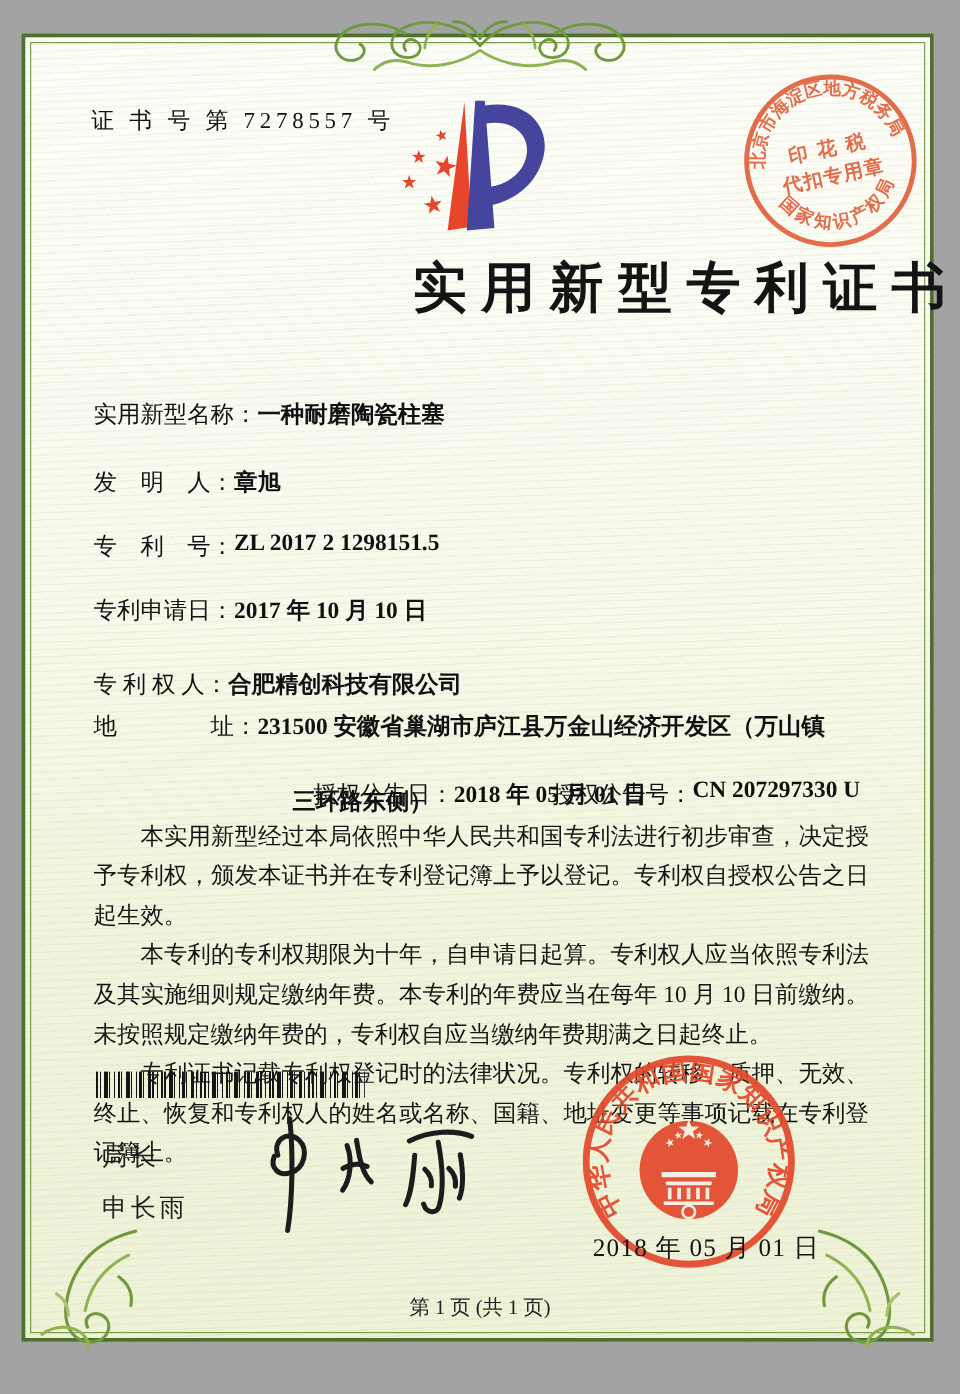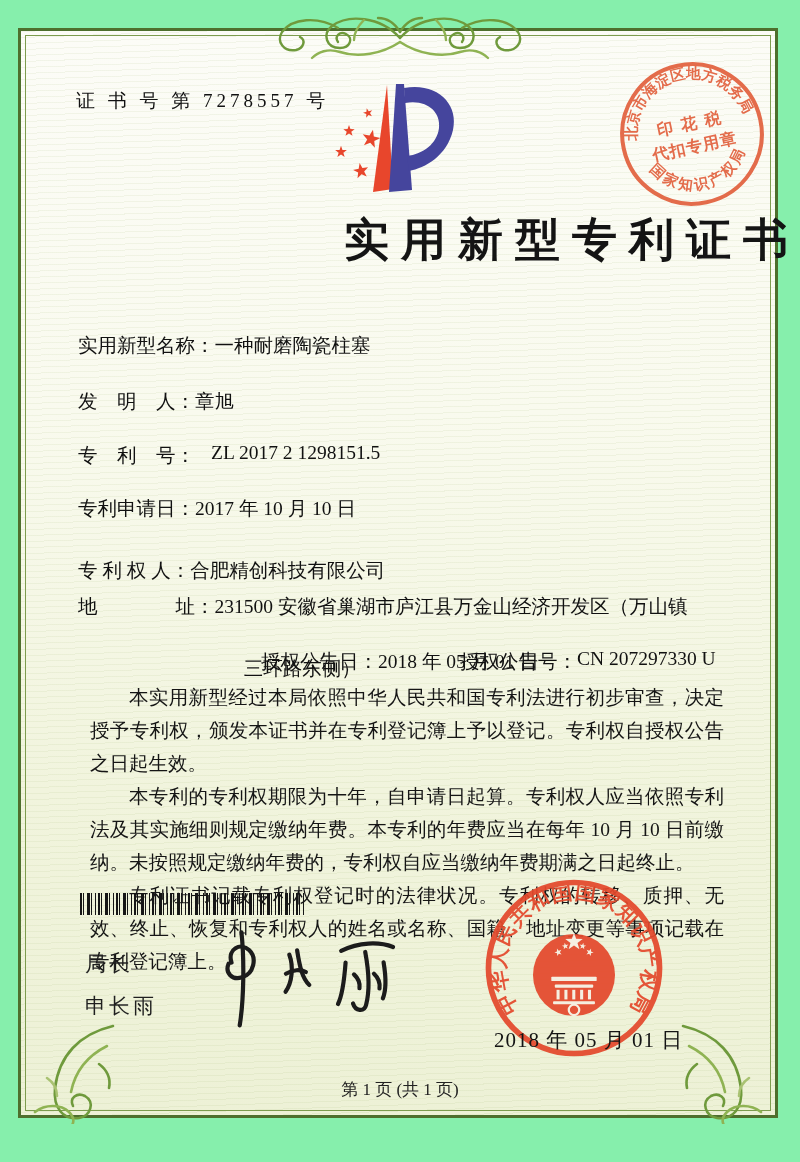--- a/index.html
+++ b/index.html
@@ -1,19 +1,19 @@
 <!DOCTYPE html>
 <html><head>
 <meta charset="utf-8">
 <style>
   * { margin:0; padding:0; box-sizing:border-box; }
   body { background:#e8e8e8; font-family:"Liberation Serif","DejaVu Serif",serif; }
   .page {
     position:relative; width:800px; height:1162px; margin:0 auto;
-    background:#86efac; overflow:hidden; color:#1f1f1f;
+    background:#a3a3a3; overflow:hidden; color:#1f1f1f;
   }
   
   .paper-tint {
     position:absolute; left:21px; top:31px; width:754px; height:1086px;
     background:linear-gradient(180deg,#fcfcf7 0%, #f9faee 35%, #f1f4dd 70%, #edf1d6 100%);
   }
   .paper-waves {
     position:absolute; left:21px; top:31px; width:754px; height:1086px;
     background:repeating-linear-gradient(178deg, rgba(150,175,100,0.10) 0 1px, rgba(255,255,255,0) 1px 6px);
   }
@@ -35,34 +35,34 @@
     position:absolute; left:606px; top:48px; width:172px; height:172px;
     transform:rotate(-12deg); opacity:.92;
   }
   .title {
     position:absolute; left:0; top:210px; width:100%;
     text-align:right; font-size:45px; font-weight:bold;
     letter-spacing:12px; color:#141414;
   }
   .field-row { position:absolute; left:78px; right:78px; display:flex; font-size:19.5px; color:#111; }
   .field-label { white-space:pre; flex:0 0 auto; }
-  .field-value { white-space:pre-wrap; }
+  .field-value { white-space:pre-wrap;font-weight:bold; }
   .row-name   { top:332px;text-align:center; }
   .row-inv    { top:388px;align-items:center; }
-  .row-patno  { top:442px;gap:16px; }
+  .row-patno  { top:442px; }
   .row-appdate{ top:495px; }
   .row-owner  { top:557px; }
   .row-addr   { top:591px; line-height:31px; }
   .row-grant  { top:648px;justify-content:center; }
   .grant-no   { position:absolute; left:382px; display:flex; font-size:19.5px; }
   .paragraphs {
     position:absolute; left:78px; top:681px; width:646px;
     font-size:19.5px; line-height:33px; text-align:justify; color:#151515;
   }
-  .paragraphs p { text-indent:2em;margin-left:12px; }
+  .paragraphs p { text-indent:2em; }
   .barcode {
     position:absolute; left:80px; top:893px; width:224px; height:22px;
     background:repeating-linear-gradient(90deg,
       #161616 0 2px, transparent 2px 3px,
       #161616 3px 4px, transparent 4px 7px,
       #161616 7px 10px, transparent 10px 11px,
       #161616 11px 12px, transparent 12px 15px,
       #161616 15px 16px, transparent 16px 18px);
   }
   .sign-role { position:absolute; left:85px; top:950px; font-size:21px; letter-spacing:3px; }

